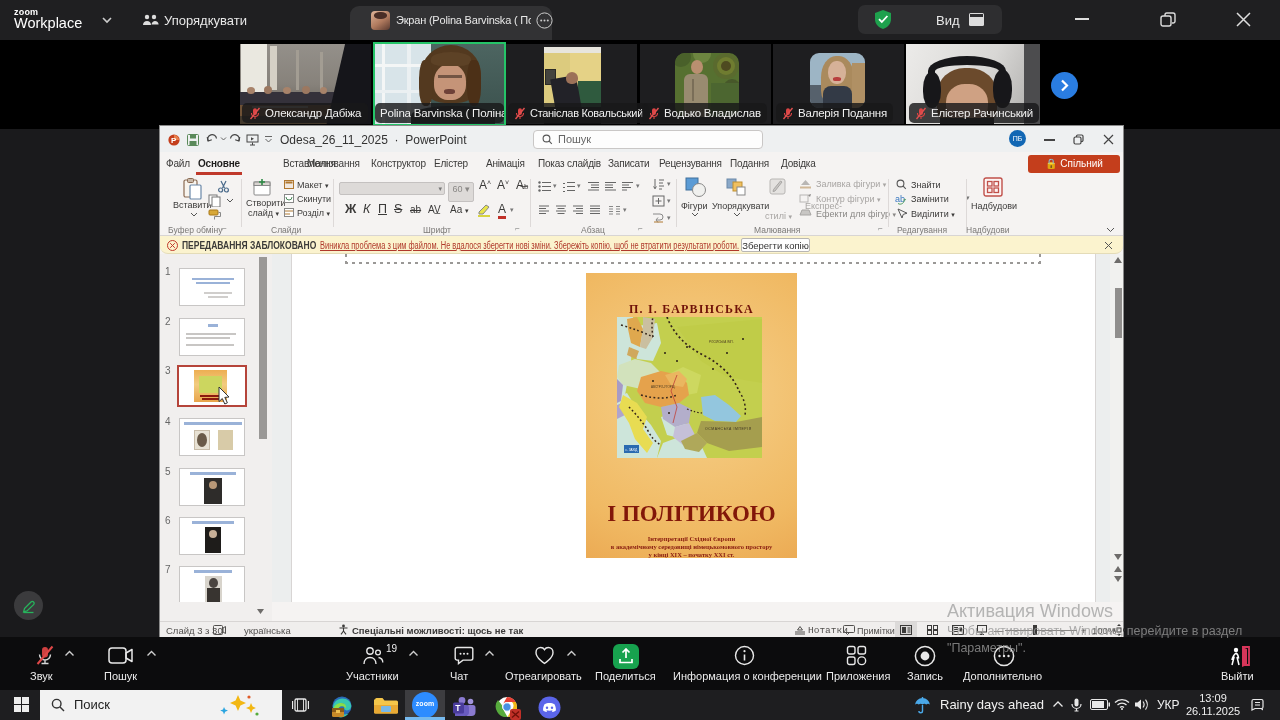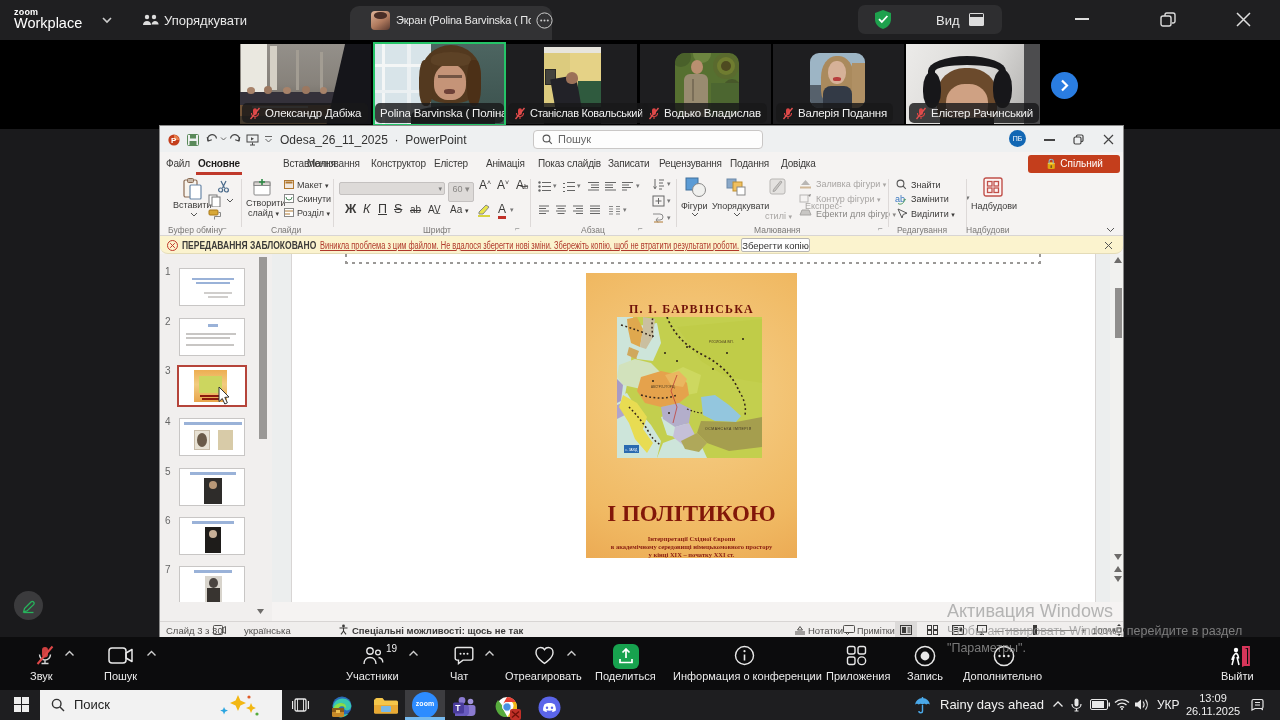--- a/index.html
+++ b/index.html
@@ -662,21 +662,21 @@
         </svg>
       <span class="abs" style="left:84px;top:3px;text-align:center;">українська</span>
       <svg class="abs" style="left:178px;top:2px;" width="11" height="11" viewBox="0 0 11 11">
           <circle cx="5.5" cy="2" r="1.4" fill="#3b3a39"></circle>
           <path d="M1.5 4h8M5.5 4v3M5.5 7l-2.5 3.4M5.5 7l2.5 3.4" stroke="#3b3a39" stroke-width="1.1" fill="none"></path>
         </svg>
       <span class="abs" style="left:192px;top:3px;font-weight:bold;color:#3b3a39;">Спеціальні можливості: щось не так</span>
       <svg class="abs" style="left:634px;top:3px;" width="12" height="10" viewBox="0 0 12 10">
           <path d="M1 9h10M1 7h10M3.5 5h5L6 1.5z" stroke="#514f4d" fill="none"></path>
         </svg>
-      <span class="abs" style="left:648px;top:3px;">Нотатки</span>
+      <span class="abs" style="left:648px;top:3px;font-family:Liberation Mono, monospace;">Нотатки</span>
       <svg class="abs" style="left:683px;top:3px;" width="12" height="10" viewBox="0 0 12 10">
           <rect x="0.5" y="0.5" width="11" height="7" rx="1" stroke="#514f4d" fill="none"></rect>
           <path d="M3 8l1.5 1.5L6 8" fill="none" stroke="#514f4d"></path>
         </svg>
       <span class="abs" style="left:697px;top:3.5px;font-size:9px;">Примітки</span>
       <div class="abs" style="left:735px;top:0;width:22px;height:16px;background:#dcdad9;"></div>
       <svg class="abs" style="left:740px;top:3px;" width="12" height="10" viewBox="0 0 12 10">
           <rect x="0.5" y="0.5" width="11" height="9" stroke="#3b3a39" fill="none"></rect>
           <rect x="2" y="2" width="4" height="6" fill="#3b3a39"></rect>
           <path d="M7.5 3h3M7.5 5h3M7.5 7h3" stroke="#3b3a39"></path>

